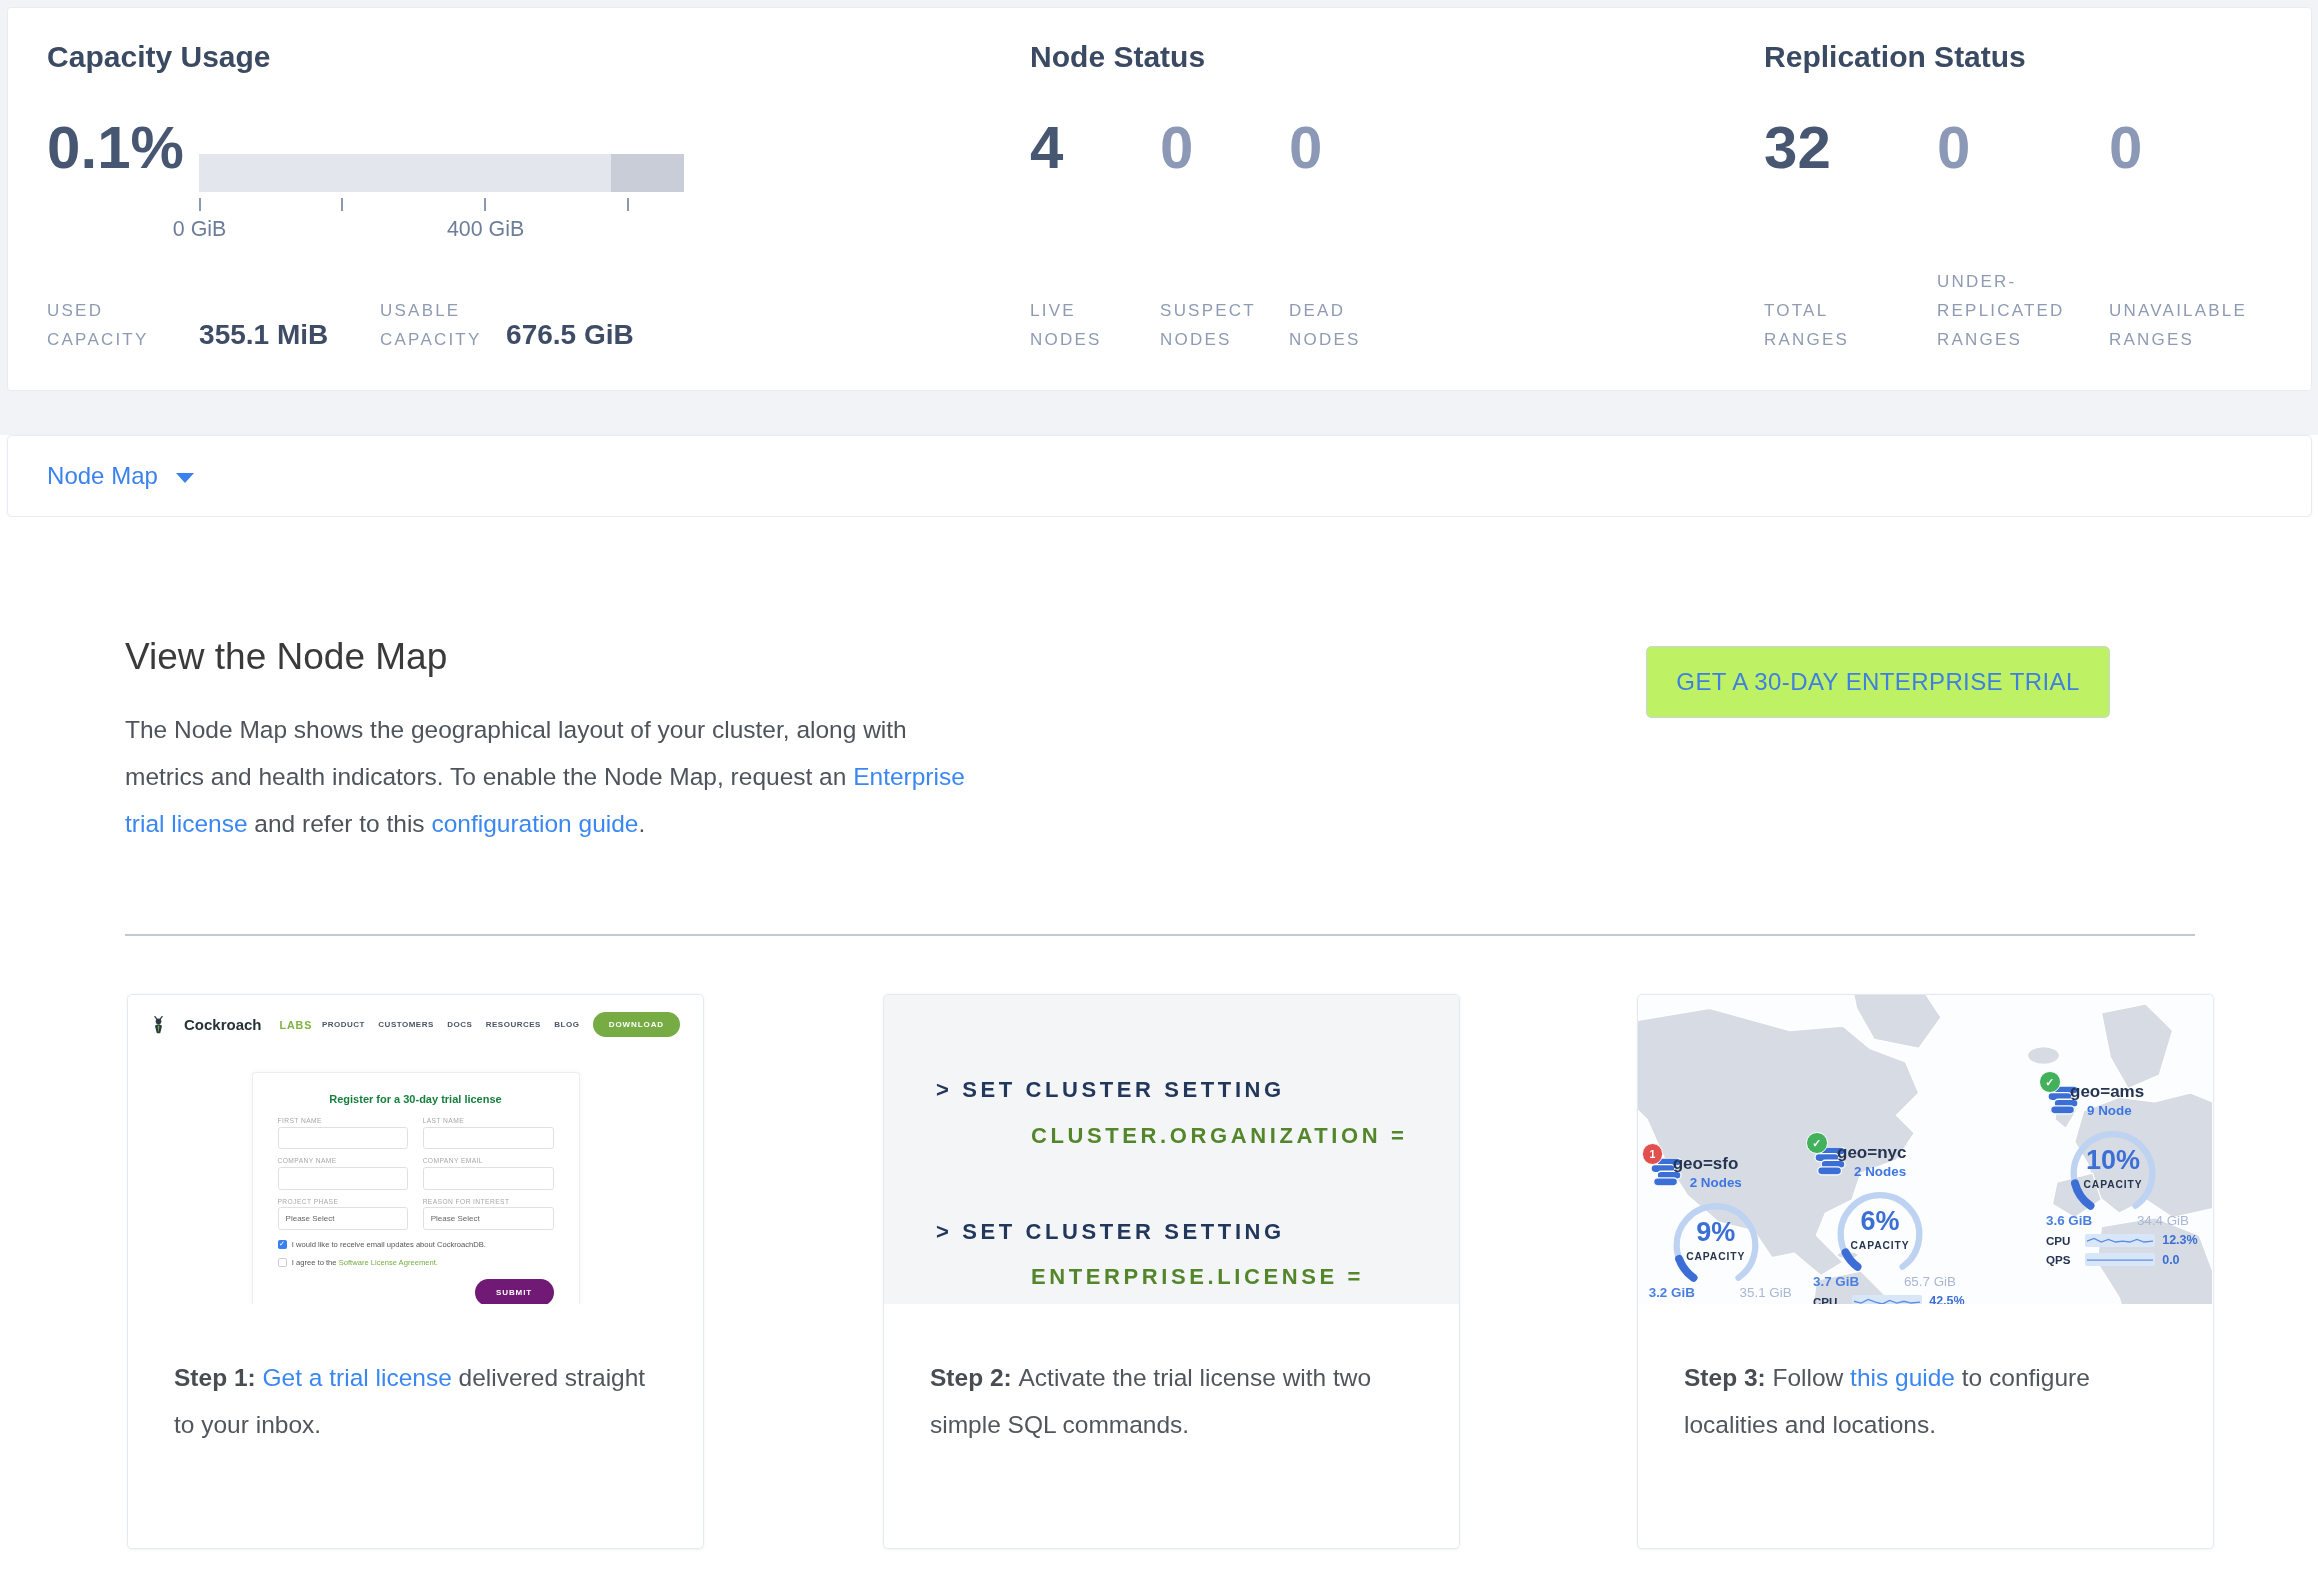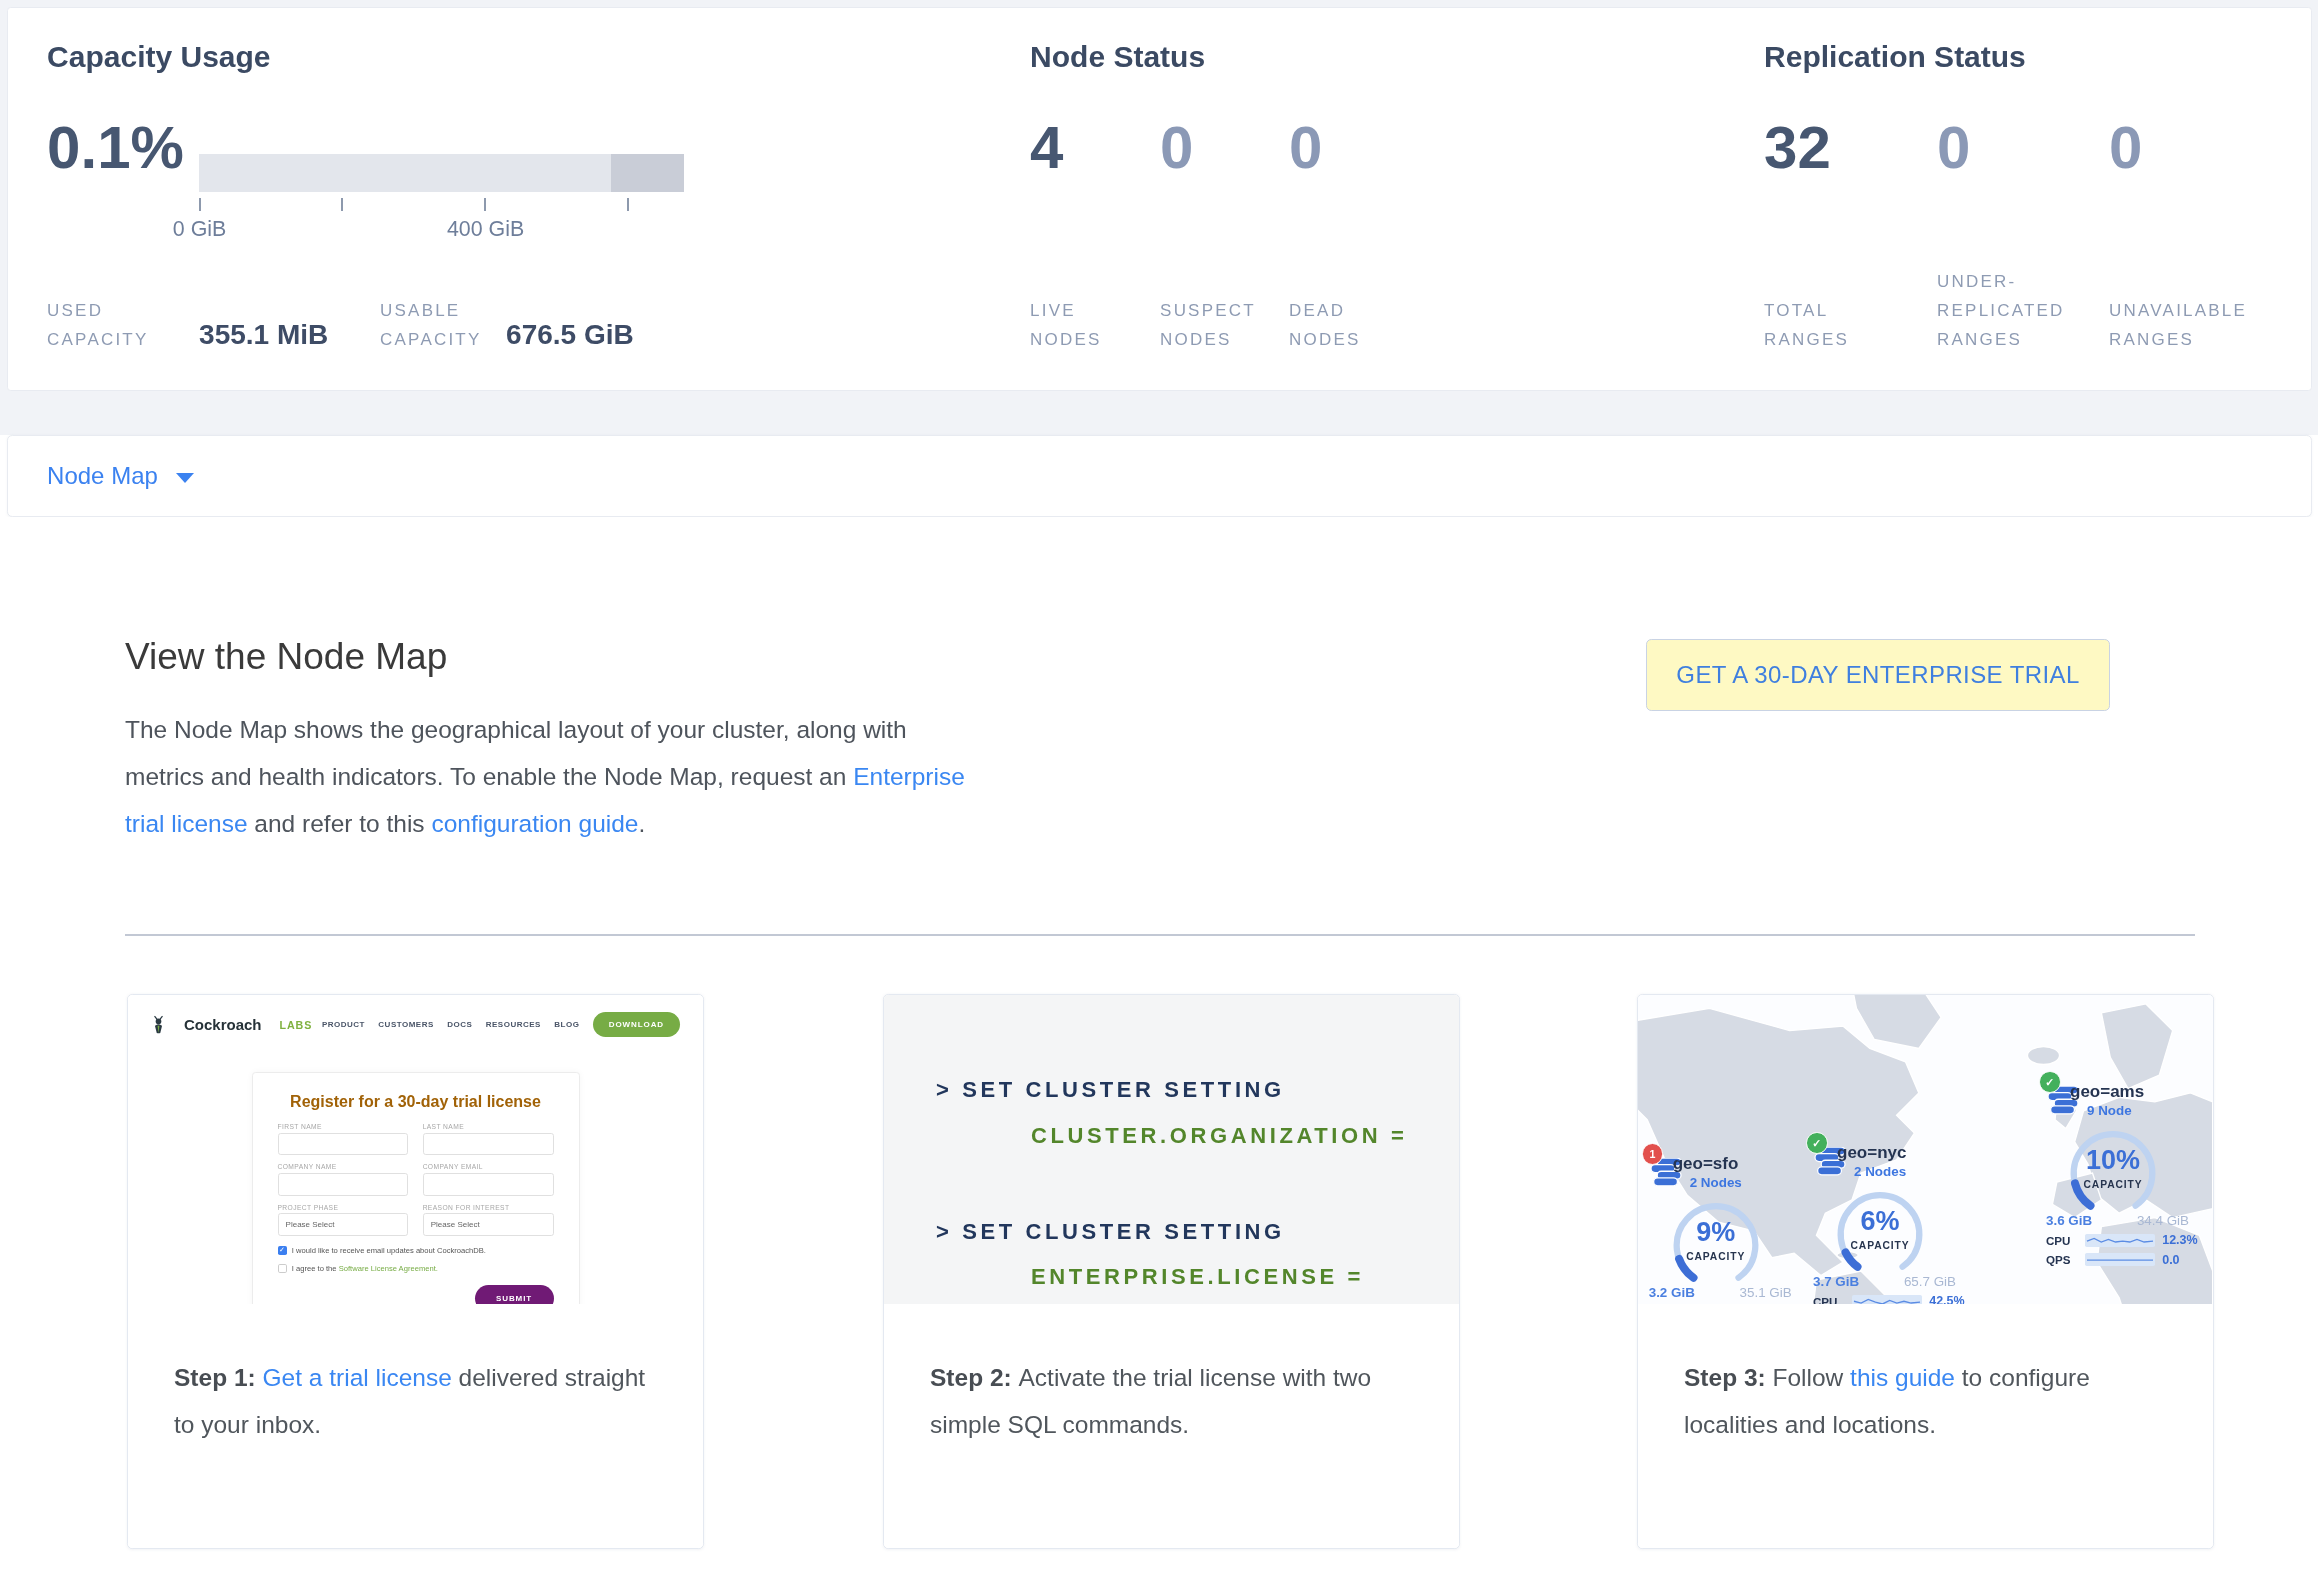--- a/index.html
+++ b/index.html
@@ -43,22 +43,22 @@
     border-left:9px solid transparent;border-right:9px solid transparent;
     border-top:10.7px solid #3b82f0;
   }
 
   
   .content{position:relative;height:1070px;background:#fff;}
   .promo-title{position:absolute;left:125px;top:119px;font-size:37px;font-weight:400;color:#3a3a3a;margin:0;}
   .promo-desc{position:absolute;left:125px;top:189px;width:854px;font-size:24.5px;line-height:47px;color:#4e545c;margin:0;}
   .link{color:#3a87f2;text-decoration:none;cursor:pointer;}
   .trial-btn{
-    position:absolute;left:1646px;top:122px;width:464px;height:72px;
-    background:#fef9c3;border:1.8px solid #c9d3e4;border-radius:5.3px;
+    position:absolute;left:1646px;top:129px;width:464px;height:72px;
+    background:#bef264;border:1.8px solid #c9d3e4;border-radius:5.3px;
     color:#3f7fdf;font-size:24px;letter-spacing:0.4px;
     display:flex;align-items:center;justify-content:center;cursor:pointer;
     font-family:"Liberation Sans", sans-serif;
   }
   .divider{position:absolute;left:125px;top:417px;width:2070px;height:1.8px;background:#c2c8d4;}
 
   .card{
     position:absolute;top:477px;width:575px;height:553px;background:#fff;
     border:1.8px solid #e4e9f1;border-radius:5.3px;overflow:hidden;
     box-shadow:0 0.9px 2.7px rgba(140,150,170,0.12);
@@ -76,21 +76,21 @@
   .site-brand{display:flex;align-items:center;gap:18px;}
   .brand-name{font-size:15px;font-weight:bold;color:#263238;}
   .brand-suffix{font-size:10.7px;color:#7fb13f;letter-spacing:0.9px;font-weight:bold;}
   .site-nav{display:flex;align-items:center;gap:13.4px;}
   .nav-item{font-size:8px;font-weight:bold;color:#4a5568;letter-spacing:0.5px;cursor:pointer;}
   .dl-btn{background:#77ac45;color:#fff;border-radius:13.4px;padding:8px 16px;font-size:8px;font-weight:bold;letter-spacing:0.9px;cursor:pointer;}
   .reg-card{
     width:328px;margin:27px auto 0;background:#fff;border:0.9px solid #ececec;border-radius:3.6px;
     padding:19.6px 25px 16px;box-shadow:0 0 7.1px rgba(0,0,0,0.04);box-sizing:border-box;
   }
-  .reg-title{text-align:center;font-size:16px;color:#a16207;font-weight:bold;margin:0 0 12.5px 0;}
+  .reg-title{text-align:center;font-size:11px;color:#15803d;font-weight:bold;margin:0 0 12.5px 0;}
   .reg-grid{display:grid;grid-template-columns:1fr 1fr;column-gap:14.3px;row-gap:8px;}
   .reg-field label{font-size:6.7px;color:#a7a7a7;letter-spacing:0.4px;display:block;margin-bottom:2.7px;}
   .reg-input{height:20.5px;border:0.9px solid #e0e0e0;border-radius:2.7px;background:#fff;}
   .reg-select{height:20.5px;border:0.9px solid #e0e0e0;border-radius:2.7px;font-size:8px;color:#666;
     display:flex;align-items:center;padding-left:7.1px;cursor:pointer;}
   .reg-check{display:flex;align-items:center;gap:5.3px;margin-top:9.8px;font-size:7.6px;color:#555;}
   .cb{width:9px;height:9px;border-radius:1.8px;flex:none;}
   .cb.checked{background:#3b7ff0;color:#fff;font-size:7.1px;line-height:9px;text-align:center;}
   .cb.empty{border:0.9px solid #ccc;background:#fff;box-sizing:border-box;}
   .green-link{color:#77ac45;cursor:pointer;}

